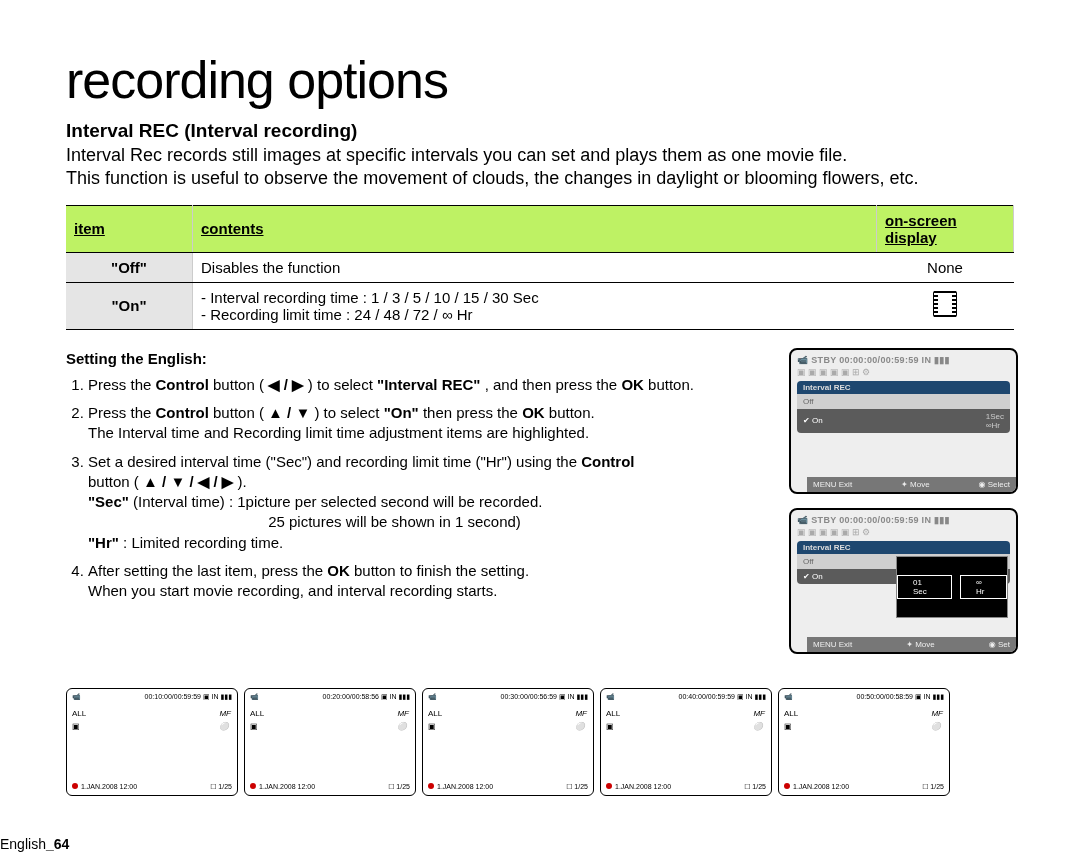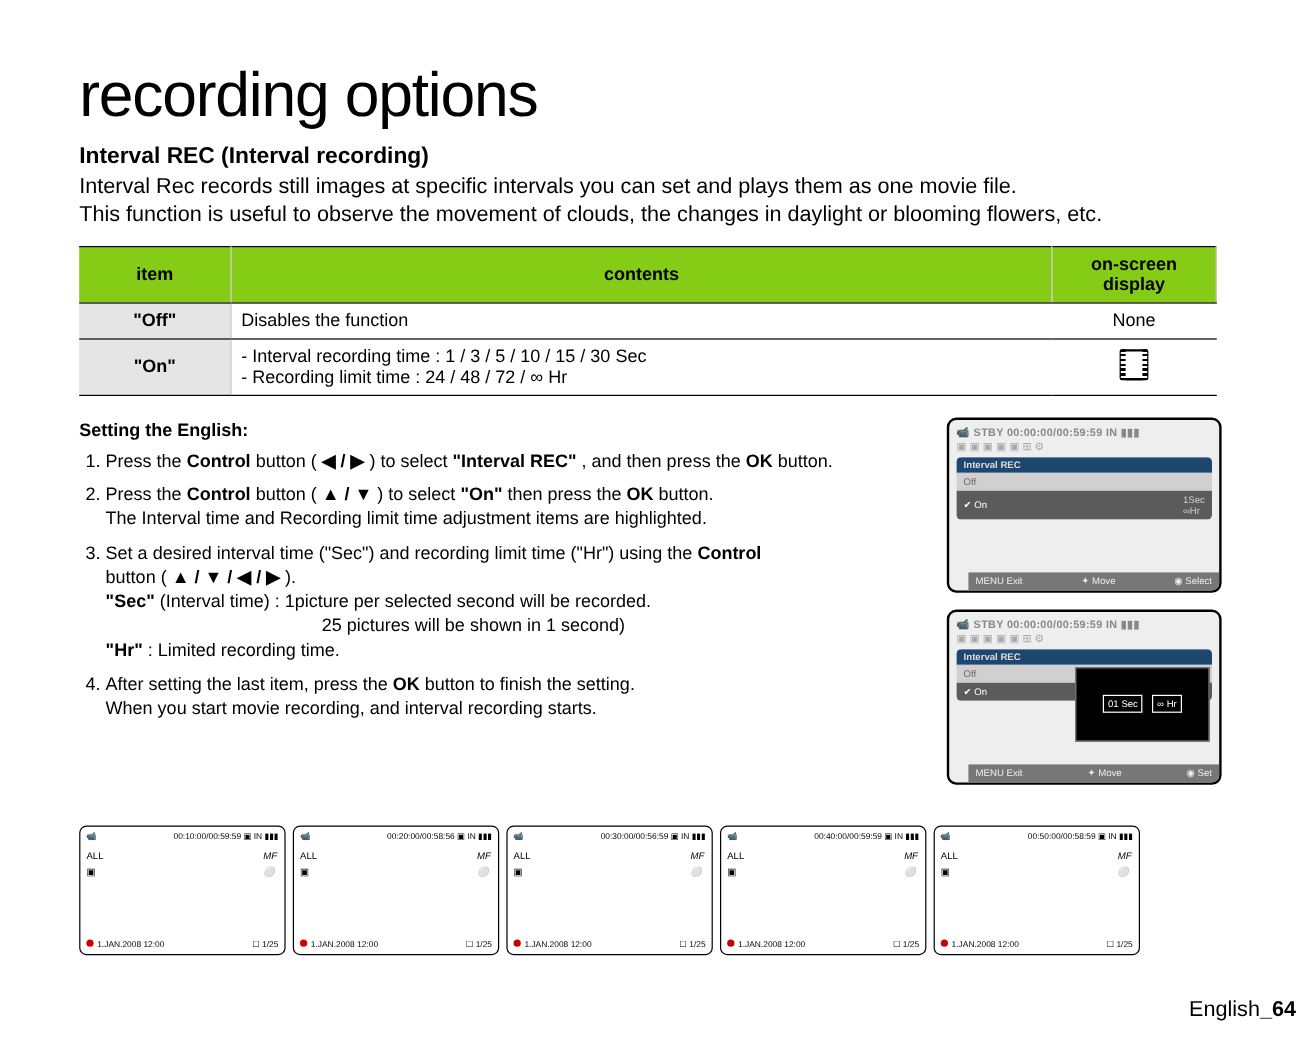--- a/index.html
+++ b/index.html
@@ -35,24 +35,25 @@
   }
   table.main th, table.main td {
     border-top: 1px solid #000;
     border-bottom: 1px solid #000;
     padding: 6px 8px;
     font-size: 15px;
     text-align: left;
     vertical-align: middle;
   }
   table.main th {
-    background: #84cc16;
-    text-align: center;
+    background: #bef264;
+    text-align: left;
     font-weight: bold;
     border-right: 1px solid #ccc;
+    text-decoration: underline;
   }
   table.main td.item {
     background: #e5e5e5;
     text-align: center;
     font-weight: bold;
     border-right: 1px solid #ccc;
     width: 110px;
   }
   table.main td.osd {
     text-align: center;
@@ -134,21 +135,21 @@
   }
   .lcd .black{
     position:absolute;
     right:8px; top:46px;
     width:110px; height:60px;
     background:#000; border:1px solid #888;
     color:#fff; font-size:9px;
     display:flex; align-items:center; justify-content:center; gap:8px;
   }
   .lcd .black .box{
-    border:1px solid #fff; padding:2px 3px; font-size:8px;
+    border:1px solid #fff; padding:2px 15px; font-size:8px;
   }
   .thumbs{
     display:flex; gap:6px;
     margin-top: 34px;
   }
   .thumb{
     width: 170px; height:106px;
     border:1.5px solid #000;
     border-radius:6px;
     position:relative;
@@ -172,21 +173,21 @@
   .thumb .t-bot{
     position:absolute; bottom:4px; left:5px; right:5px;
     display:flex; justify-content:space-between;
     color:#000; font-size:7px;
   }
   .thumb .recdot{
     width:6px;height:6px;border-radius:50%;background:#c00;display:inline-block;margin-right:3px;
   }
   .pagenum{
     position:absolute; bottom:16px; left:0; right:0;
-    text-align:right; font-size:18px;
+    text-align:left; font-size:14px;
   }
   .pagenum b{font-weight:bold;}
 </style>
 </head>
 <body>
 
 <div class="title">recording options</div>
 <div class="subtitle">Interval REC (Interval recording)</div>
 <div class="intro">
   <span>Interval Rec records still images at specific intervals you can set and plays them as one movie file.</span><br>

